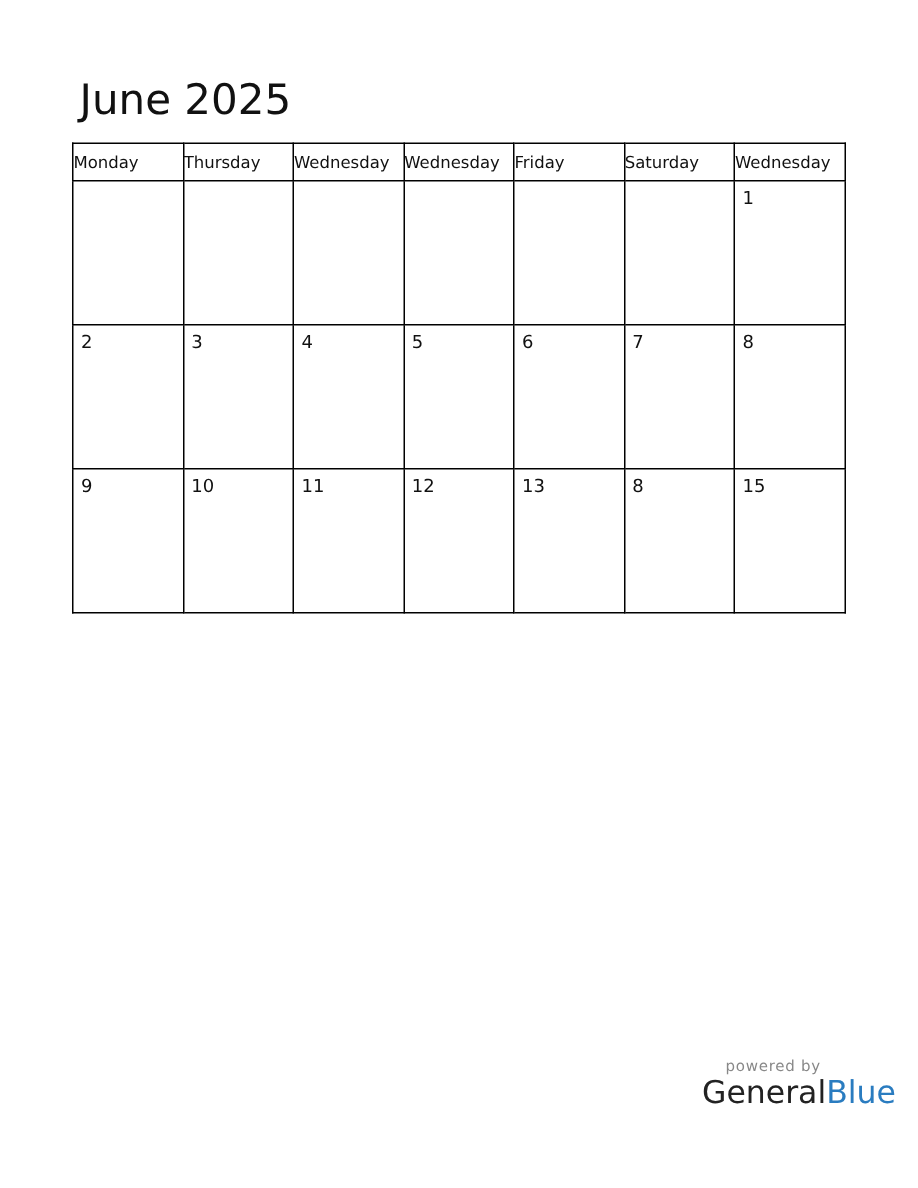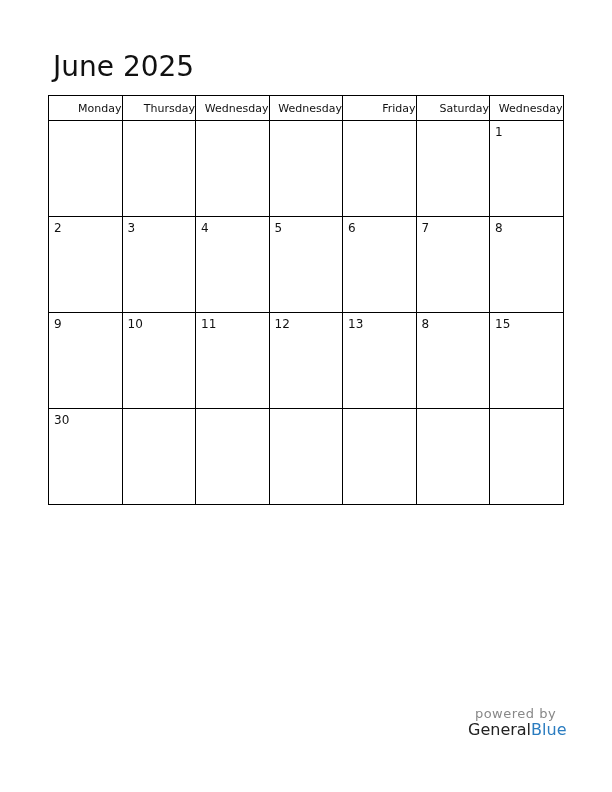--- a/index.html
+++ b/index.html
@@ -1,26 +1,26 @@
 <!DOCTYPE html>
 <html><head>
 <meta charset="utf-8">
 <style>
   html, body { margin: 0; padding: 0; background: #ffffff; }
   body { width: 612px; height: 792px; position: relative; font-family: "DejaVu Sans", "Liberation Sans", sans-serif; color: #111; }
   .title { position: absolute; left: 53px; top: 50px; font-size: 28px; font-weight: normal; letter-spacing: 0px; }
   table.cal { position: absolute; left: 48px; top: 95px; border-collapse: collapse; table-layout: fixed; }
   table.cal th, table.cal td { border: 1px solid #000; padding: 0; }
-  table.cal th { height: 24px; font-size: 11px; font-weight: normal; text-align: right; vertical-align: middle; }
+  table.cal th { height: 24px; font-size: 11px; font-weight: normal; text-align: left; vertical-align: middle; }
   table.cal td { height: 95px; vertical-align: top; font-size: 12px; }
   table.cal td .num { display: block; padding: 4px 0 0 5px; }
   col.c { width: 73.5px; }
   .footer { position: absolute; left: 468px; top: 706px; width: 95px; text-align: center; }
-  .powered { font-size: 13px; color: #888; letter-spacing: 0.5px; }
-  .brand { font-size: 16px; margin-top: -1px; }
+  .powered { font-size: 10px; color: #888; letter-spacing: 0.5px; }
+  .brand { font-size: 21px; margin-top: -1px; }
   .brand .g { color: #222; }
   .brand .b { color: #2a7cc0; }
 </style>
 </head>
 <body>
 
 <div class="title">June 2025</div>
 
 <table class="cal">
   <colgroup>
@@ -106,42 +106,19 @@
         <td>
           <span class="num">13</span>
         </td>
         <td>
           <span class="num">8</span>
         </td>
         <td>
           <span class="num">15</span>
         </td>
       </tr>
-      <tr>
-        <td>
-          <span class="num">30</span>
-        </td>
-        <td>
-          <span class="num"></span>
-        </td>
-        <td>
-          <span class="num"></span>
-        </td>
-        <td>
-          <span class="num"></span>
-        </td>
-        <td>
-          <span class="num"></span>
-        </td>
-        <td>
-          <span class="num"></span>
-        </td>
-        <td>
-          <span class="num"></span>
-        </td>
-      </tr>
     </tbody>
 </table>
 
 <div class="footer">
   <div class="powered">powered by</div>
   <div class="brand"><span class="g">General</span><span class="b">Blue</span></div>
 </div>
 
 </body></html>

